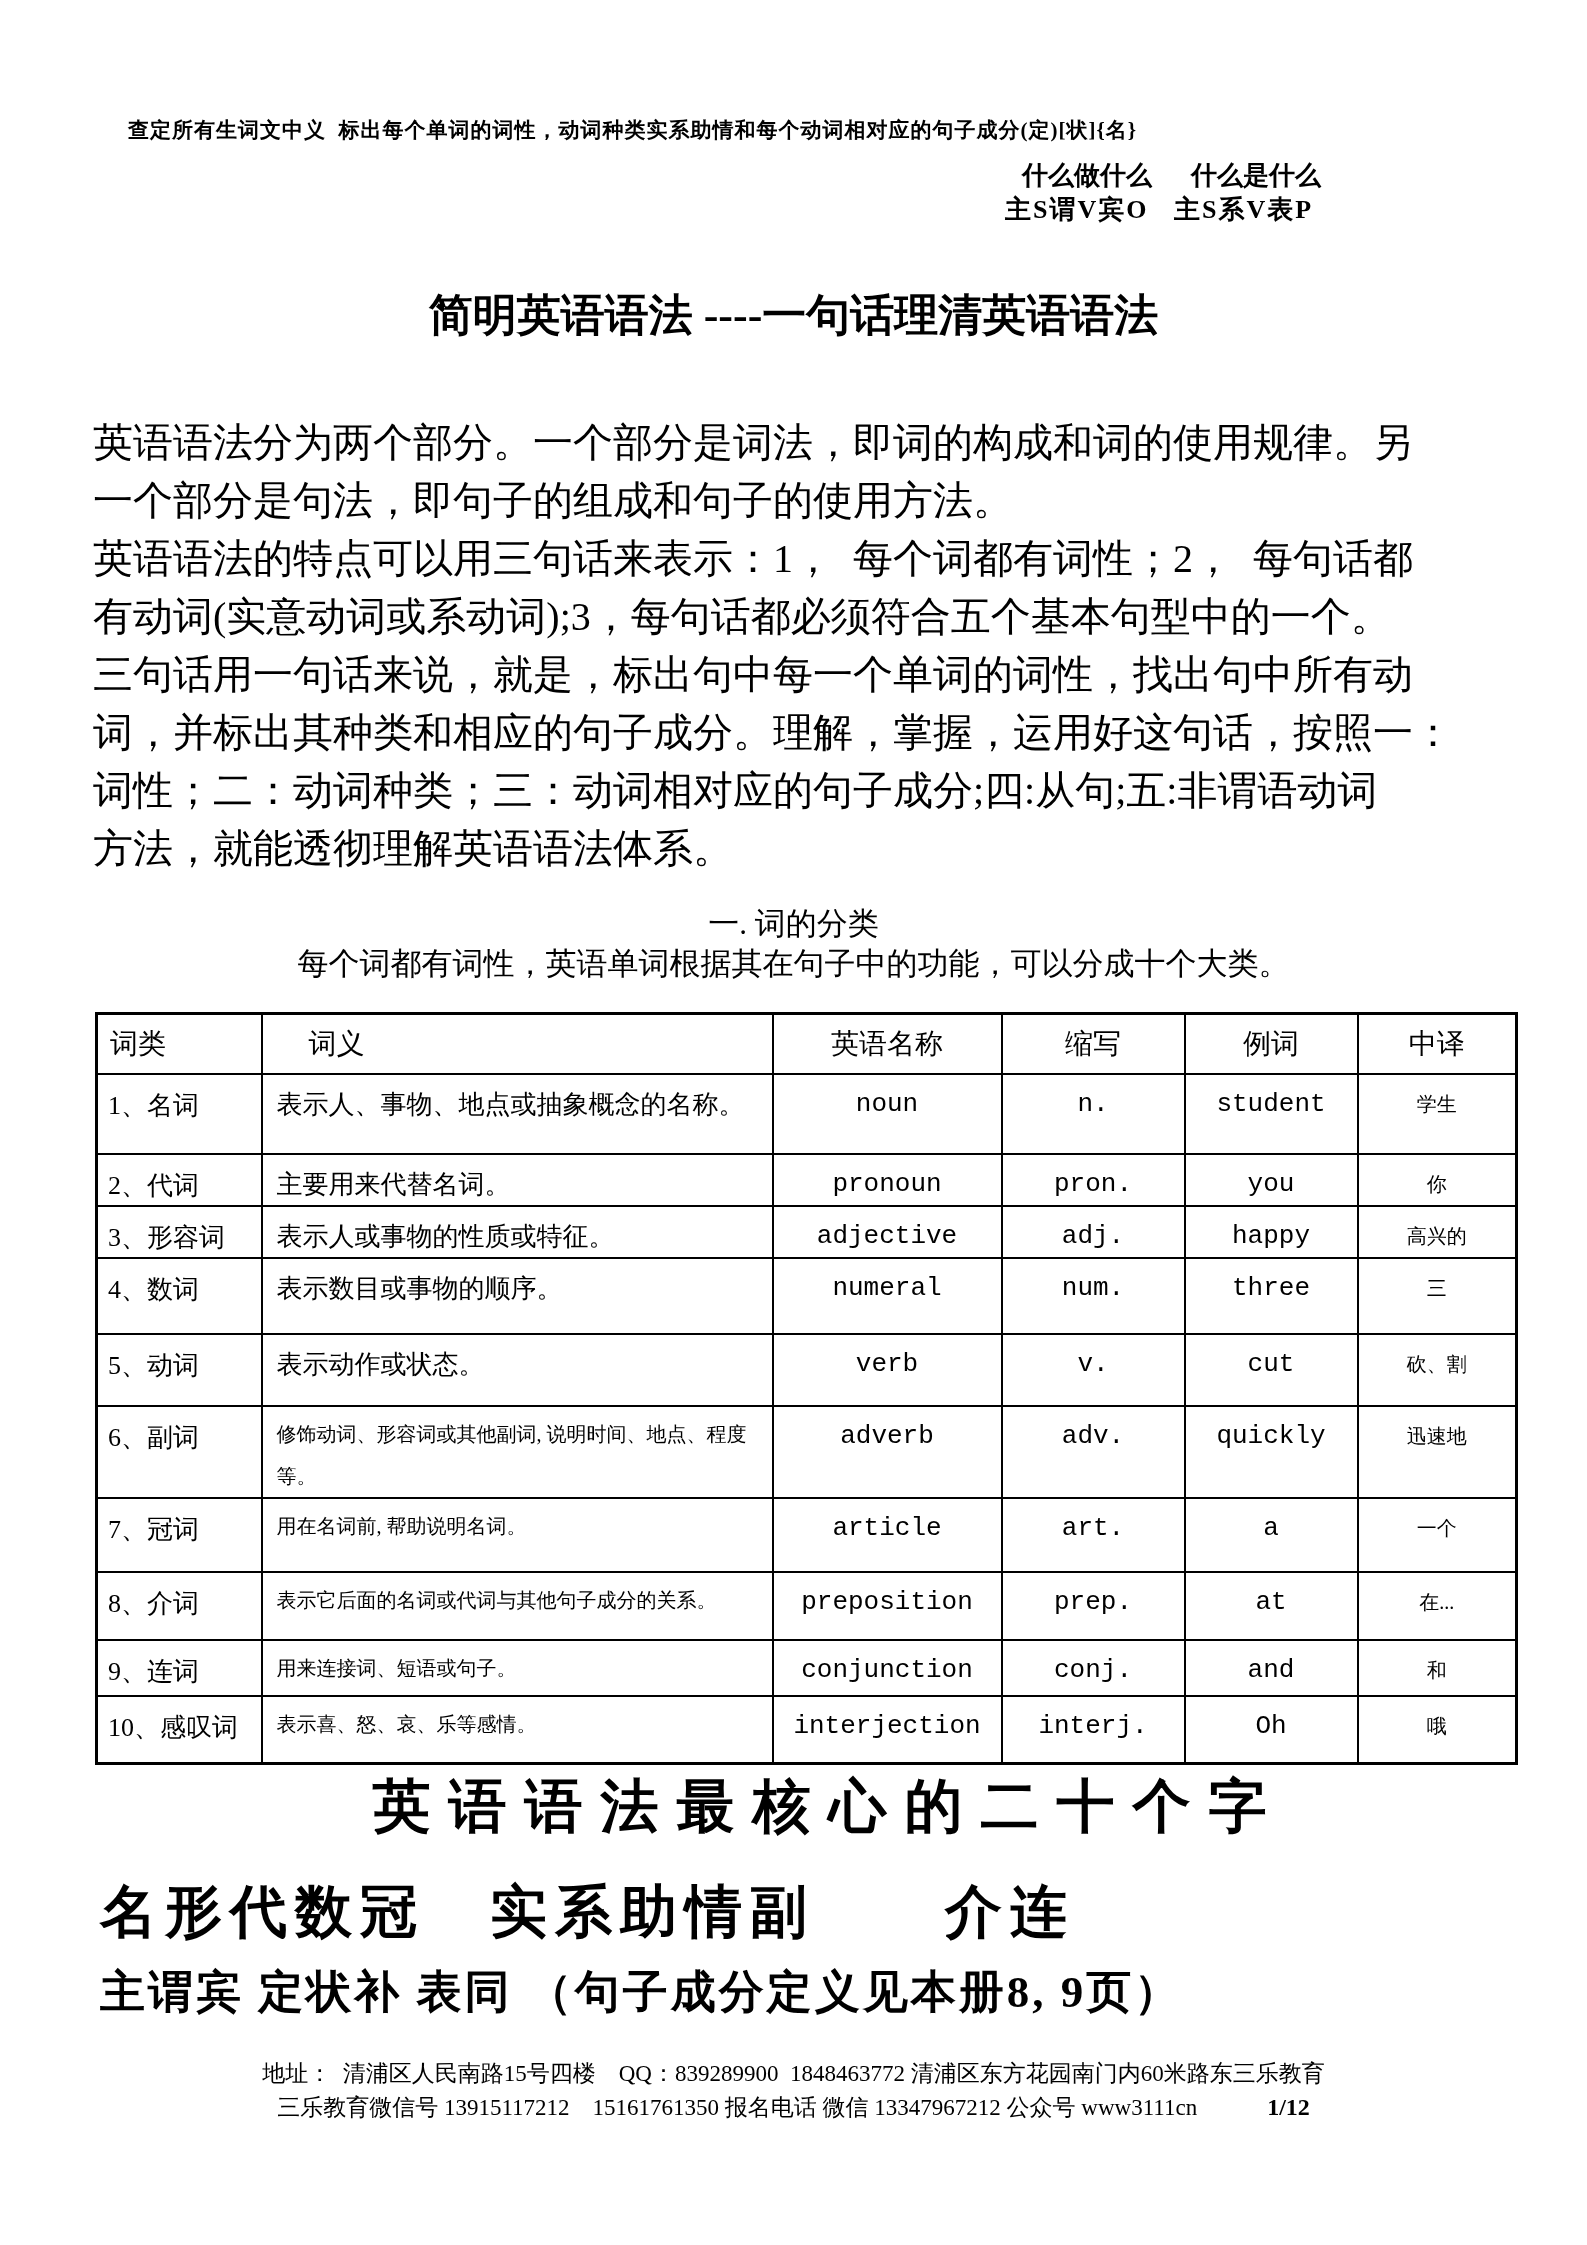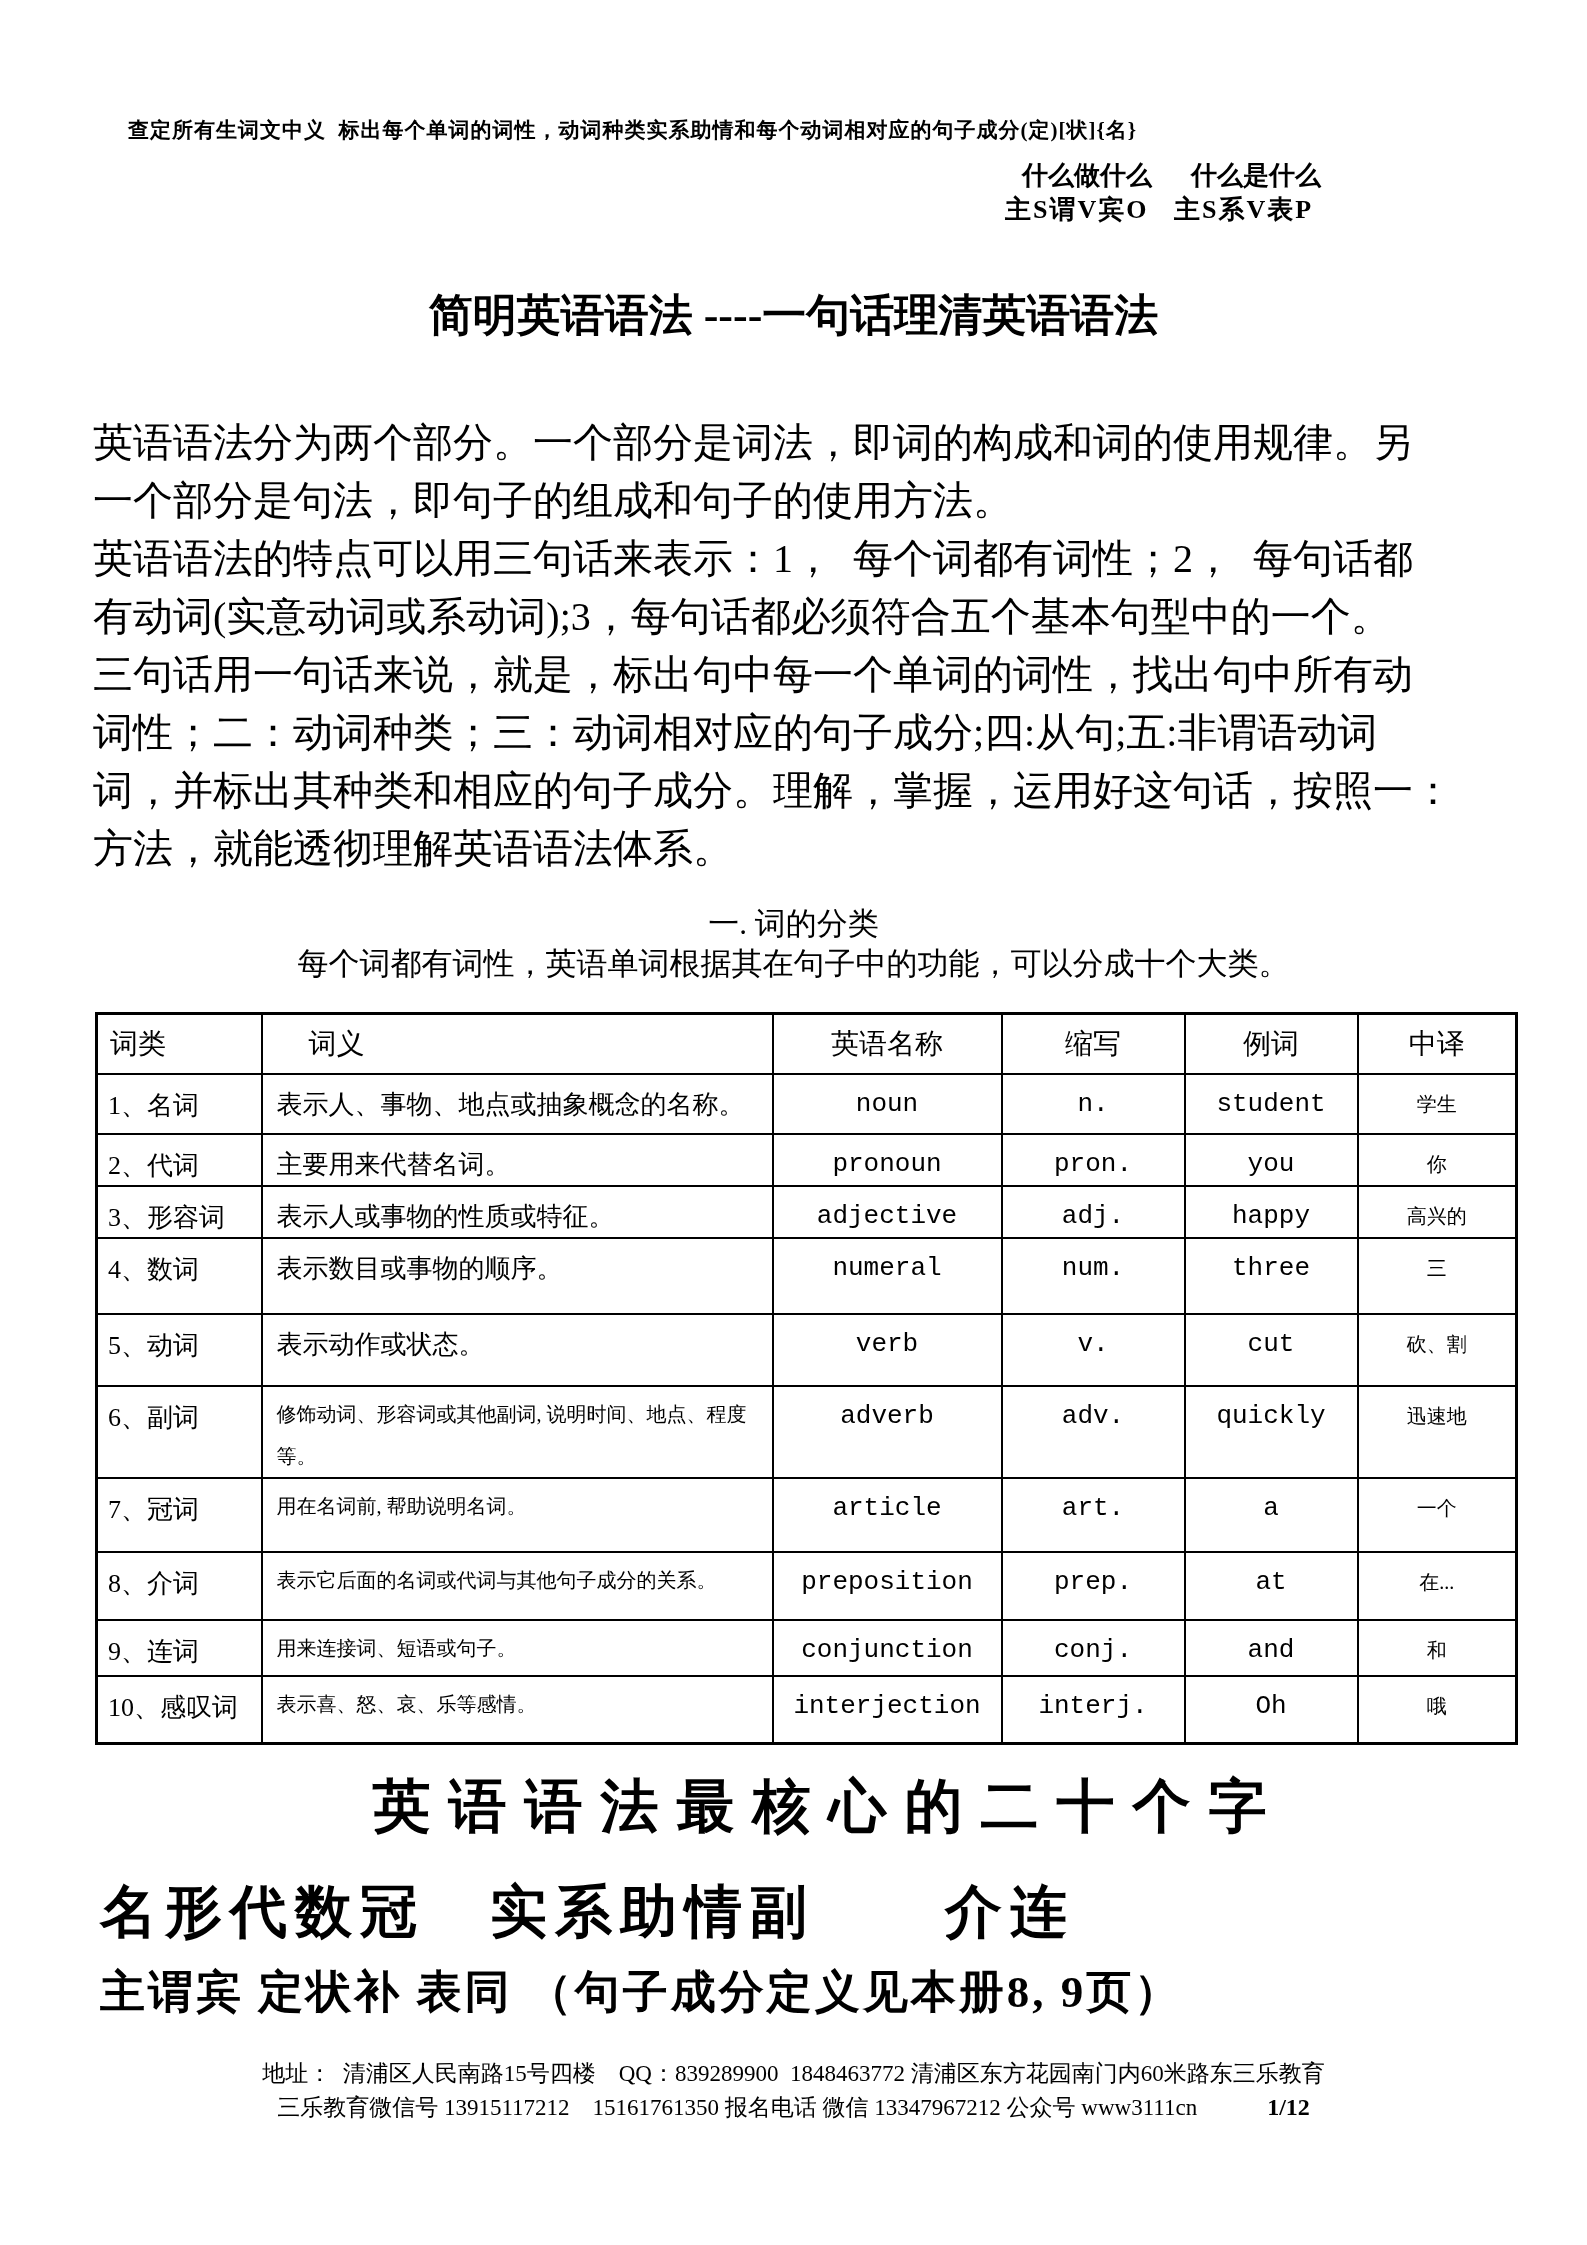--- a/index.html
+++ b/index.html
@@ -70,22 +70,22 @@
   <div class="abs hdr3 pre">主S谓V宾O   主S系V表P</div>
 
   <div class="abs doc-title">简明英语语法 ----一句话理清英语语法</div>
 
   <div class="abs body-block">
     <div class="body-line">英语语法分为两个部分。一个部分是词法，即词的构成和词的使用规律。另</div>
     <div class="body-line">一个部分是句法，即句子的组成和句子的使用方法。</div>
     <div class="body-line">英语语法的特点可以用三句话来表示：1，  每个词都有词性；2，  每句话都</div>
     <div class="body-line">有动词(实意动词或系动词);3，每句话都必须符合五个基本句型中的一个。</div>
     <div class="body-line">三句话用一句话来说，就是，标出句中每一个单词的词性，找出句中所有动</div>
+    <div class="body-line">词，并标出其种类和相应的句子成分。理解，掌握，运用好这句话，按照一：</div>
     <div class="body-line">词性；二：动词种类；三：动词相对应的句子成分;四:从句;五:非谓语动词</div>
-    <div class="body-line">词，并标出其种类和相应的句子成分。理解，掌握，运用好这句话，按照一：</div>
     <div class="body-line">方法，就能透彻理解英语语法体系。</div>
   </div>
 
   <div class="abs sec-head">一. 词的分类</div>
   <div class="abs sec-sub">每个词都有词性，英语单词根据其在句子中的功能，可以分成十个大类。</div>
 
   <table class="pos">
     <colgroup>
       <col style="width:165px">
         <col style="width:511px">
@@ -96,21 +96,21 @@
     </colgroup>
     <tbody>
         <tr style="height:60px">
       <th class="h-cls">词类</th>
       <th class="h-meaning">词义</th>
       <th>英语名称</th>
       <th>缩写</th>
       <th>例词</th>
       <th>中译</th>
     </tr>
-    <tr style="height:60px">
+    <tr style="height:80px">
       <td class="c-cls">1、名词</td>
       <td class="c-meaning">表示人、事物、地点或抽象概念的名称。</td>
       <td class="c-en">noun</td>
       <td class="c-abbr">n.</td>
       <td class="c-ex">student</td>
       <td class="c-cn">学生</td>
     </tr>
     <tr style="height:52px">
       <td class="c-cls">2、代词</td>
       <td class="c-meaning">主要用来代替名词。</td>

